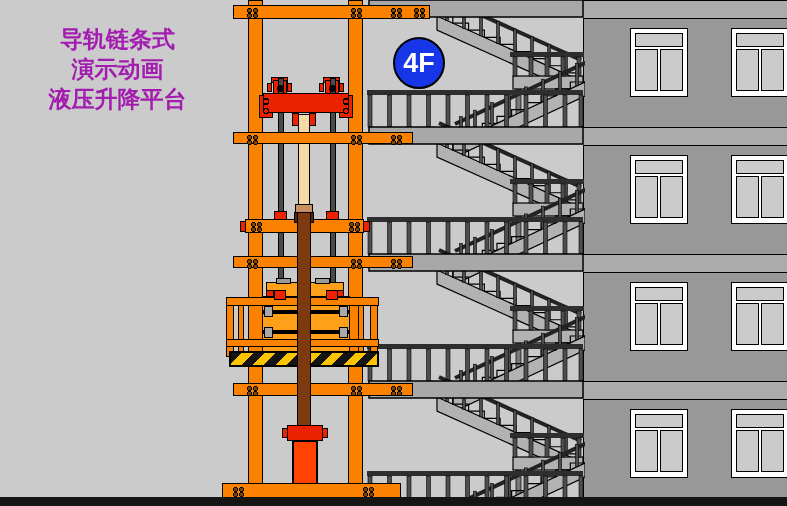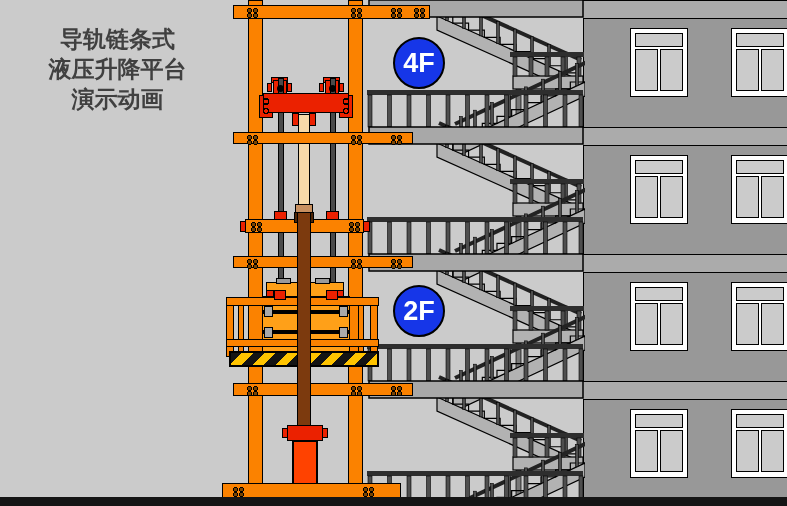--- a/index.html
+++ b/index.html
@@ -32,21 +32,21 @@
         background:repeating-linear-gradient(-45deg,#FFC400 0 8px,#141414 8px 16px);}
   .crate{position:absolute;width:44px;height:56px;background:#FFA018;border:1.5px solid #000;box-sizing:border-box;}
   .stripe{position:absolute;left:0;right:0;height:4px;background:#000;}
   .patch{position:absolute;width:9px;height:11px;background:#A9A9A9;border:1px solid #000;box-sizing:border-box;}
   
   .badge{position:absolute;left:393px;width:52px;height:52px;border-radius:50%;
          background:#1636E8;border:2px solid #000;box-sizing:border-box;
          color:#fff;font-weight:bold;font-size:27px;display:flex;align-items:center;justify-content:center;}
   
   #title{position:absolute;left:10px;top:24px;width:215px;text-align:center;
-         font-size:23px;font-weight:bold;color:#404040;line-height:30px;}
+         font-size:23px;font-weight:bold;color:#a21caf;line-height:30px;}
   #groundbar{position:absolute;left:0;top:497px;width:787px;height:9px;background:#151515;}
 </style>
 </head>
 <body>
 
 <div id="stage">
 
   <div class="abs" id="wall"></div>
   <div class="band" style="top:0;"></div>
   <div class="band" style="top:127px;"></div>
@@ -255,23 +255,20 @@
 
   <div class="o" style="left:222px;top:483px;width:179px;height:15px;"></div>
   <span class="bolt" style="left:232px;top:486px;"></span>
   <span class="bolt" style="left:362px;top:486px;"></span>
 
   <div id="groundbar" class="abs"></div>
 
   <div class="badge" style="top:37px;">
       <span>4F</span>
     </div>
-  <div class="badge" style="top:285px;">
-      <span>2F</span>
-    </div>
 
   <div id="title">
     <div>导轨链条式</div>
+    <div>演示动画</div>
     <div>液压升降平台</div>
-    <div>演示动画</div>
   </div>
 
 </div>
 
 </body></html>

